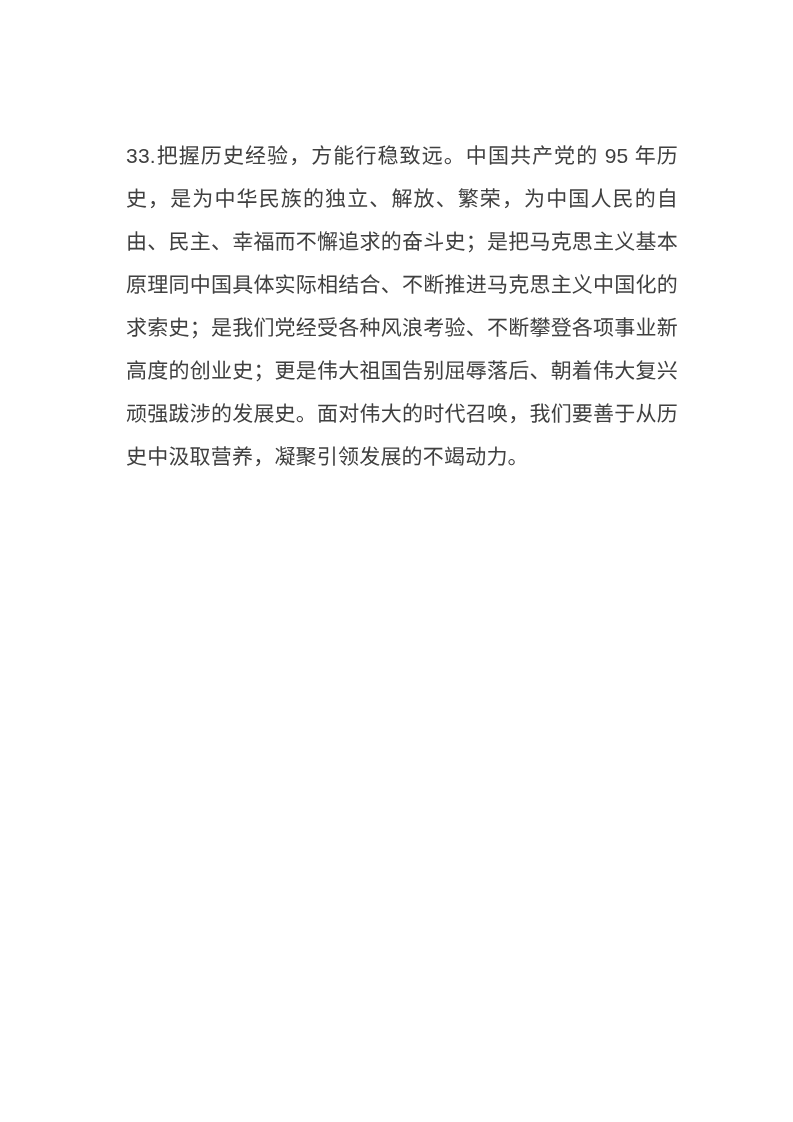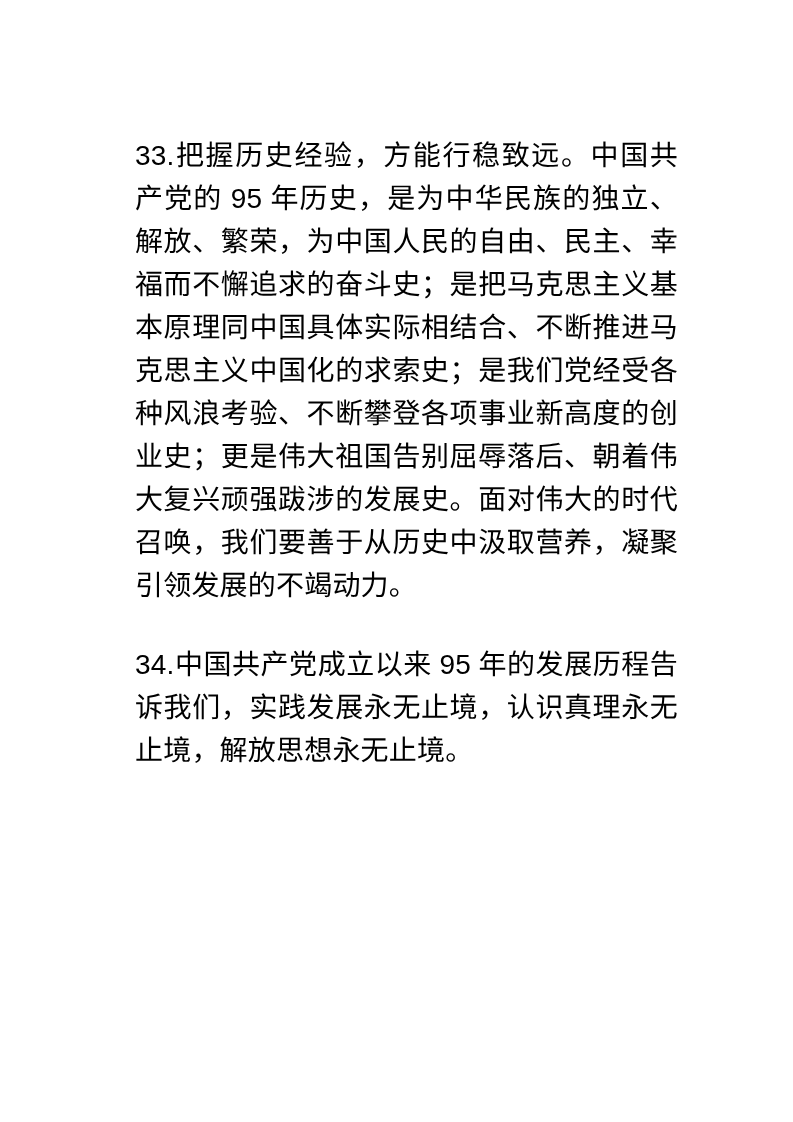--- a/index.html
+++ b/index.html
@@ -15,34 +15,33 @@
     overflow: hidden;
   }
   .doc-body {
     position: absolute;
     left: 118px;
     top: 134px;
     width: 560px;
   }
   .doc-paragraph {
     font-family: "Liberation Serif", "DejaVu Serif", serif;
-    font-size: 28px;
+    font-size: 21px;
     line-height: 43px;
-    color: #000000;
+    color: #404040;
     text-align: justify;
     text-justify: inter-ideograph;
     letter-spacing: 0.2px;
-    margin: 0 0 36px 17px;
+    margin: 0 0 36px 8px;
   }
   .doc-paragraph:last-child { margin-bottom: 0; }
   .doc-paragraph .latin {
     font-family: "Liberation Sans", "DejaVu Sans", sans-serif;
   }
 </style>
 </head>
 <body>
 
 <div class="page">
   <div class="doc-body">
       <p class="doc-paragraph"><span class="latin">33.</span><span class="cjk">把握历史经验，方能行稳致远。中国共产党的 </span><span class="latin">95</span><span class="cjk"> 年历史，是为中华民族的独立、解放、繁荣，为中国人民的自由、民主、幸福而不懈追求的奋斗史；是把马克思主义基本原理同中国具体实际相结合、不断推进马克思主义中国化的求索史；是我们党经受各种风浪考验、不断攀登各项事业新高度的创业史；更是伟大祖国告别屈辱落后、朝着伟大复兴顽强跋涉的发展史。面对伟大的时代召唤，我们要善于从历史中汲取营养，凝聚引领发展的不竭动力。</span></p>
-      <p class="doc-paragraph"><span class="latin">34.</span><span class="cjk">中国共产党成立以来 </span><span class="latin">95</span><span class="cjk"> 年的发展历程告诉我们，实践发展永无止境，认识真理永无止境，解放思想永无止境。</span></p>
     </div>
 </div>
 
 </body></html>

